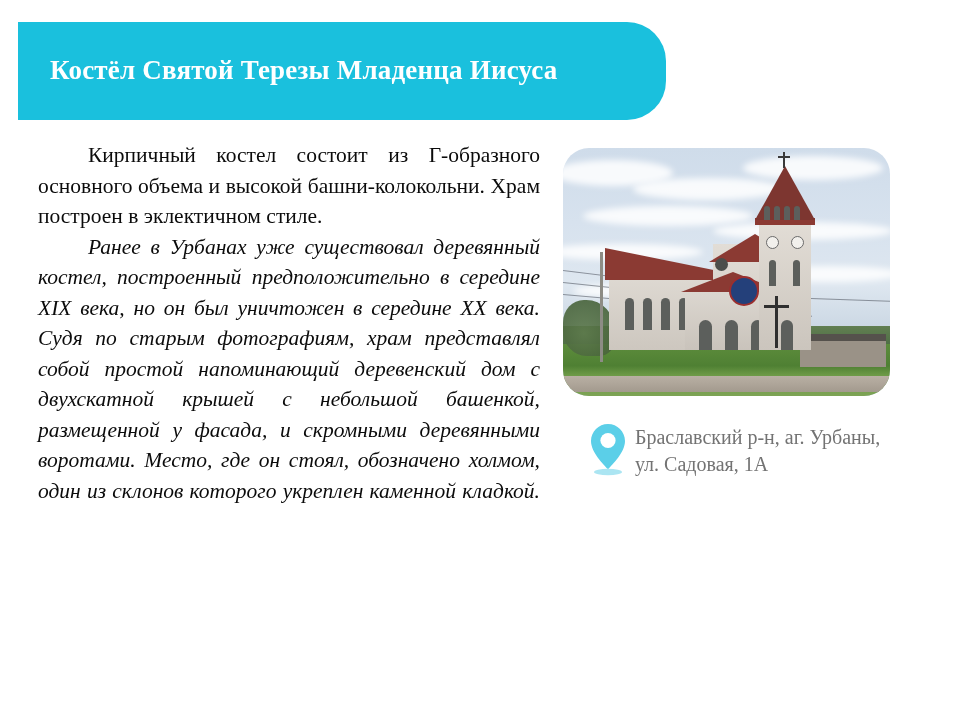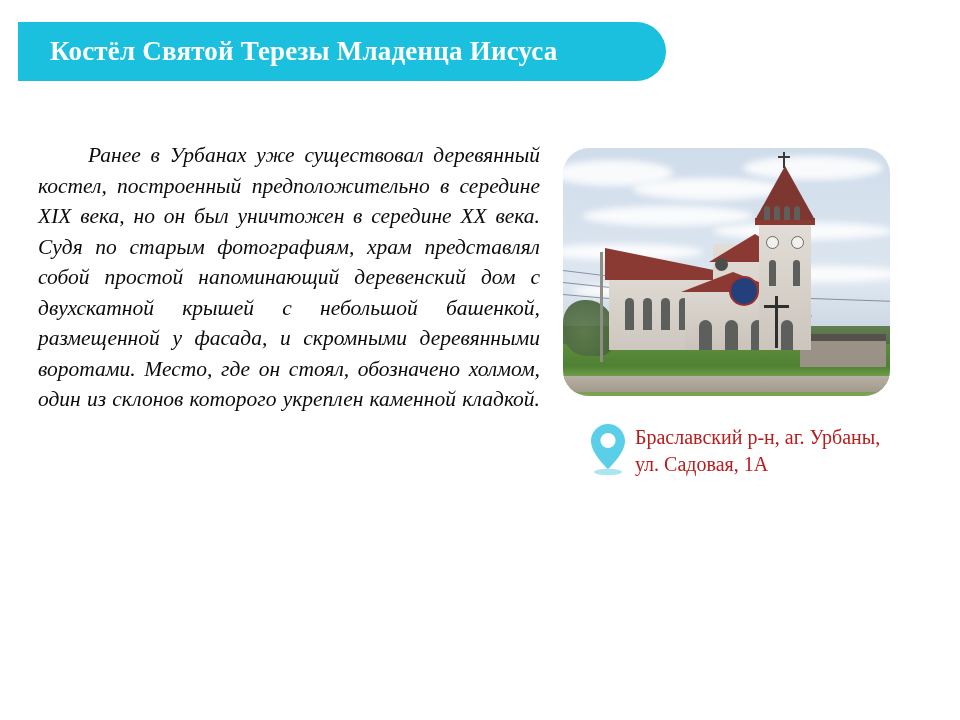--- a/index.html
+++ b/index.html
@@ -14,21 +14,21 @@
     overflow: hidden;
     font-family: "Liberation Serif", "DejaVu Serif", serif;
   }
 
   
   #title-banner {
     position: absolute;
     left: 18px;
     top: 22px;
     width: 648px;
-    height: 59px;
+    height: 98px;
     background: #1ac0dd;
     border-radius: 0 39px 39px 0;
     display: flex;
     align-items: center;
     box-sizing: border-box;
     padding-left: 32px;
     padding-right: 46px;
   }
   #title-text {
     color: #ffffff;
@@ -297,33 +297,34 @@
   #pin-wrap {
     position: relative;
     width: 46px;
     height: 58px;
     flex: 0 0 auto;
   }
   #address-text {
     margin-left: 4px;
     font-size: 20px;
     line-height: 27px;
-    color: #b91c1c;
+    color: #737373;
     white-space: pre-line;
     padding-top: 4px;
   }
 </style>
 </head>
 <body>
 
 <div id="title-banner">
   <div id="title-text">Костёл Святой Терезы Младенца Иисуса</div>
 </div>
 
 <div id="body-copy">
+  <p>Кирпичный костел состоит из Г-образного основного объема и высокой башни-колокольни. Храм построен в эклектичном стиле.</p>
   <p>Ранее в Урбанах уже существовал деревянный костел, построенный предположительно в середине XIX века, но он был уничтожен в середине XX века. Судя по старым фотографиям, храм представлял собой простой напоминающий деревенский дом с двухскатной крышей с небольшой башенкой, размещенной у фасада, и скромными деревянными воротами. Место, где он стоял, обозначено холмом, один из склонов которого укреплен каменной кладкой.</p>
 </div>
 
 <div id="photo-card">
   <div id="photo-scene">
     <div class="cloud" style="left:-10px; top:12px;  width:120px; height:26px;"></div>
     <div class="cloud" style="left:70px;  top:30px;  width:150px; height:22px;"></div>
     <div class="cloud" style="left:180px; top:8px;   width:140px; height:24px;"></div>
     <div class="cloud" style="left:20px;  top:58px;  width:170px; height:20px;"></div>
     <div class="cloud" style="left:150px; top:74px;  width:180px; height:18px;"></div>

